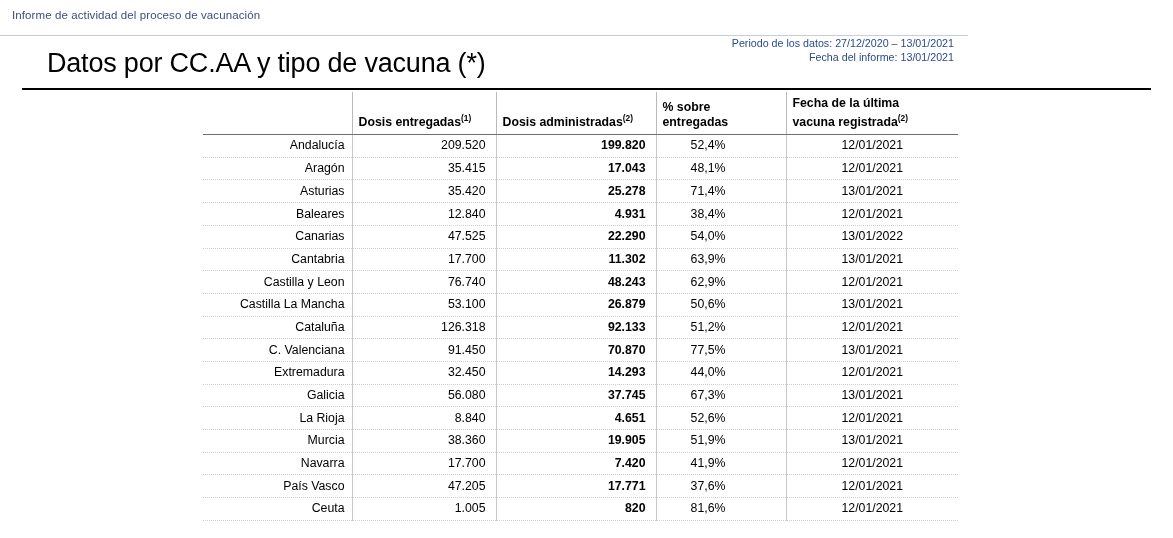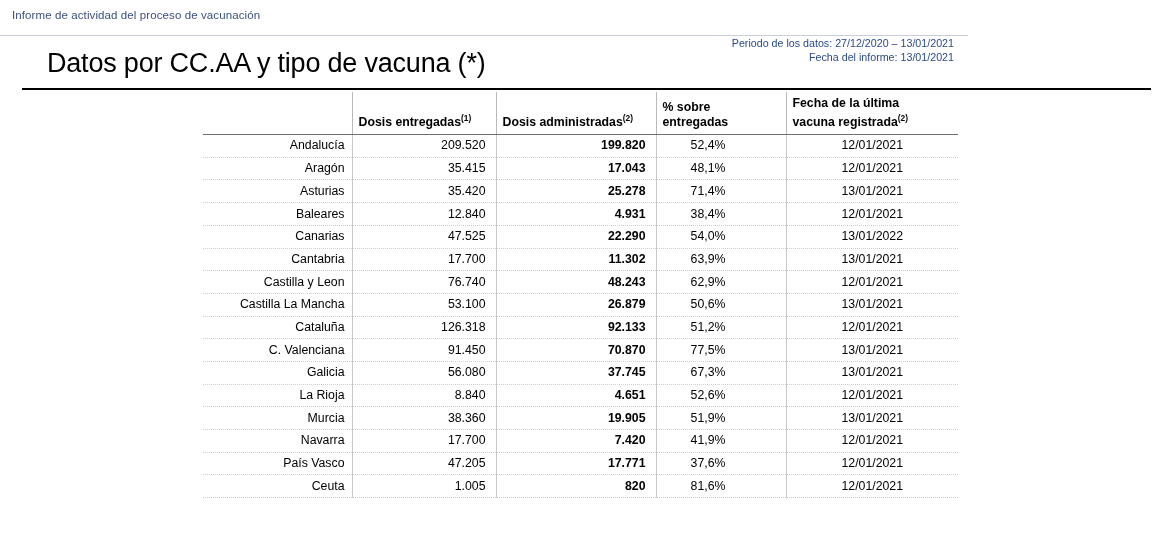--- a/index.html
+++ b/index.html
@@ -228,20 +228,27 @@
           <td class="date">12/01/2021</td>
         </tr>
         <tr>
           <td class="region">C. Valenciana</td>
           <td class="num">91.450</td>
           <td class="num-bold">70.870</td>
           <td class="pct">77,5%</td>
           <td class="date">13/01/2021</td>
         </tr>
         <tr>
+          <td class="region">Extremadura</td>
+          <td class="num">32.450</td>
+          <td class="num-bold">14.293</td>
+          <td class="pct">44,0%</td>
+          <td class="date">12/01/2021</td>
+        </tr>
+        <tr>
           <td class="region">Galicia</td>
           <td class="num">56.080</td>
           <td class="num-bold">37.745</td>
           <td class="pct">67,3%</td>
           <td class="date">13/01/2021</td>
         </tr>
         <tr>
           <td class="region">La Rioja</td>
           <td class="num">8.840</td>
           <td class="num-bold">4.651</td>

